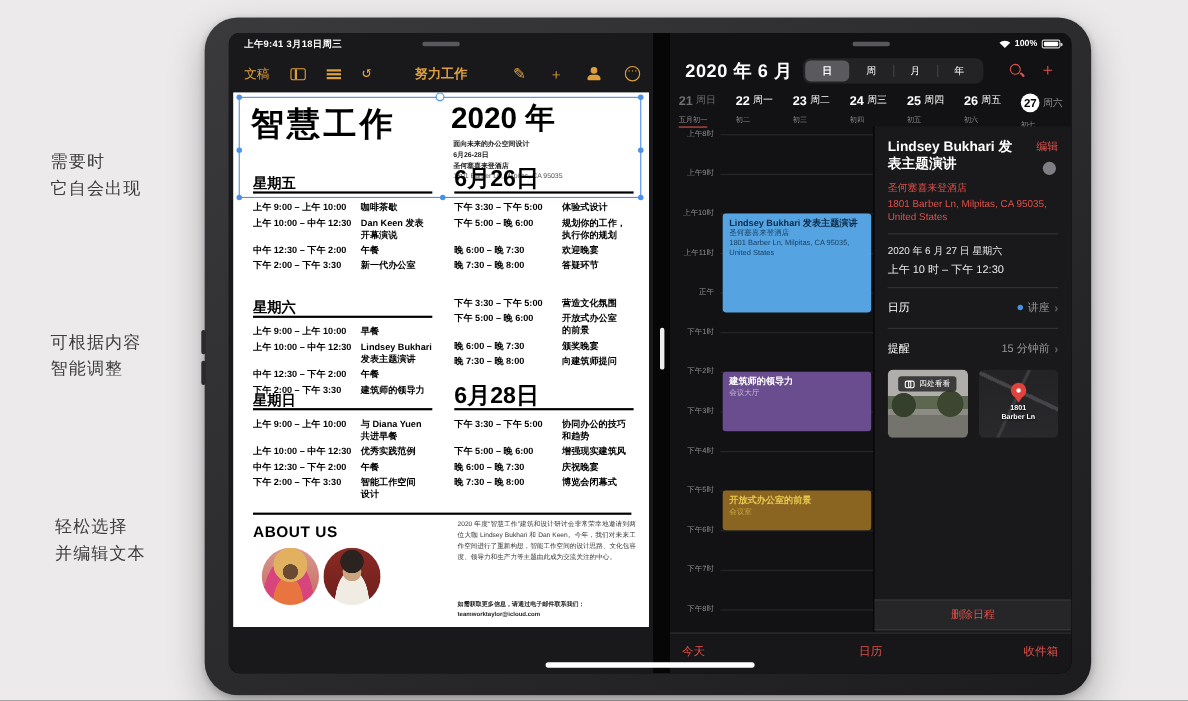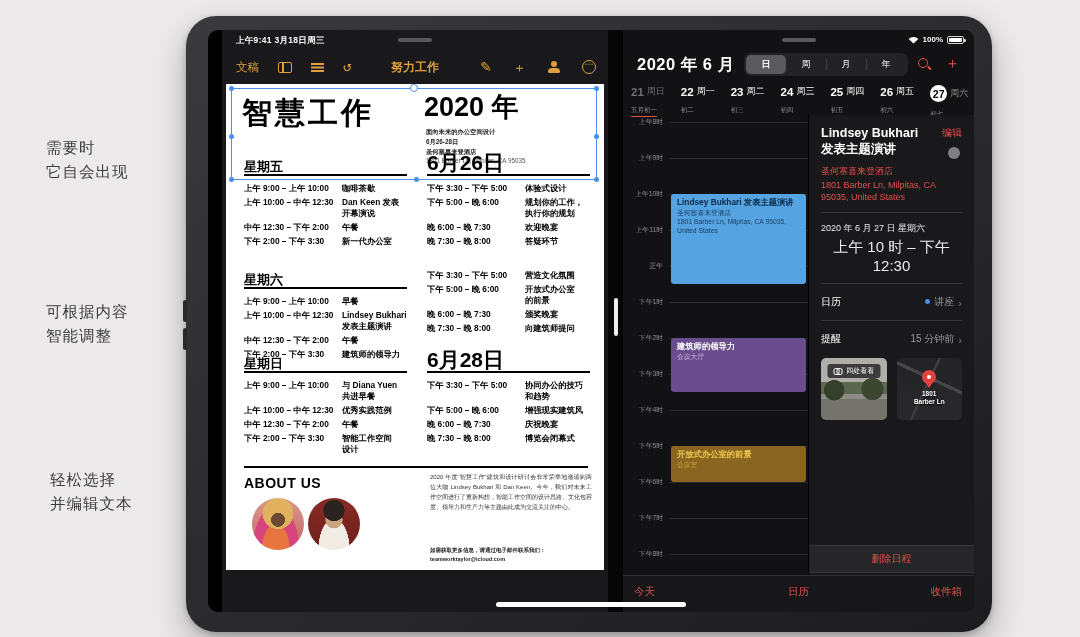--- a/index.html
+++ b/index.html
@@ -10,21 +10,21 @@
   
   .anno{position:absolute;color:#3d3d3d;font-size:15.5px;line-height:1.55;font-weight:500;letter-spacing:1px;}
   #anno1{left:46px;top:136px;}
   #anno2{left:46px;top:300px;}
   #anno3{left:50px;top:468px;}
 
   
   .device{position:absolute;left:186px;top:16px;width:806px;height:616px;border-radius:30px;
     background:linear-gradient(145deg,#3a3a3d,#1c1c1f);box-shadow:0 14px 34px rgba(0,0,0,.28),0 2px 6px rgba(0,0,0,.2);}
   .side-btn{position:absolute;left:-3px;width:4px;height:22px;border-radius:2px;background:#2a2a2d;}
-  .screen{position:absolute;left:22px;top:14px;right:18px;bottom:20px;background:#000;border-radius:10px;overflow:hidden;display:flex;padding-left:14px;}
+  .screen{position:absolute;left:22px;top:14px;right:18px;bottom:20px;background:#000;border-radius:10px;overflow:hidden;display:flex;}
 
   
   .pane-pages{width:386px;position:relative;background:#19191b;flex:none;}
   .divider{width:15px;background:#060606;position:relative;flex:none;}
   .split-handle{position:absolute;left:50%;top:268px;transform:translateX(-50%);width:4px;height:38px;border-radius:2px;background:#ededed;}
   .pane-cal{flex:1;position:relative;background:#121214;}
   .grabber{position:absolute;top:8px;left:50%;transform:translateX(-50%);width:34px;height:4px;border-radius:2px;background:#59595d;}
 
   
   .status-left{position:absolute;top:5px;left:14px;color:#fff;font-size:8.5px;font-weight:700;letter-spacing:.3px;}
@@ -129,21 +129,21 @@
   
   .detail{position:absolute;top:85px;left:185px;right:0;bottom:37px;background:#19191b;border-left:1px solid #000;padding:10px 12px 0 12px;}
   .d-titlerow{position:relative;padding-right:30px;}
   .d-title{font-size:12.5px;font-weight:700;color:#fff;line-height:1.3;}
   .d-edit{position:absolute;right:0;top:1px;font-size:10px;color:#e0504a;}
   .d-avatar{position:absolute;right:2px;top:22px;width:12px;height:12px;border-radius:50%;background:#7e7e84;}
   .d-loc{font-size:9px;color:#e0504a;margin-top:7px;font-weight:500;}
   .d-addr{font-size:9px;color:#e0504a;line-height:1.35;margin-top:1px;}
   .hr{height:1px;background:#353538;margin:9px 0;}
   .d-date{font-size:9px;color:#e9e9eb;}
-  .d-time{font-size:15px;color:#e9e9eb;margin-top:3px;text-align:center;}
+  .d-time{font-size:10px;color:#e9e9eb;margin-top:3px;}
   .d-row{display:flex;align-items:center;justify-content:space-between;height:18px;}
   .d-label{font-size:10px;color:#fff;}
   .d-val{display:flex;align-items:center;gap:4px;}
   .d-dot{width:5px;height:5px;border-radius:50%;background:#4a8fe2;}
   .d-vtext{font-size:10px;color:#98989e;}
   .g-chev::before{content:"›";color:#5f5f64;font-size:11px;font-weight:700;}
   .thumbs{display:flex;gap:10px;margin-top:10px;}
   .thumb{width:75px;height:62px;border-radius:5px;position:relative;overflow:hidden;}
   #thumb-photo{background:
     radial-gradient(circle at 20% 52%, #35402c 0 16%, rgba(0,0,0,0) 17%),

